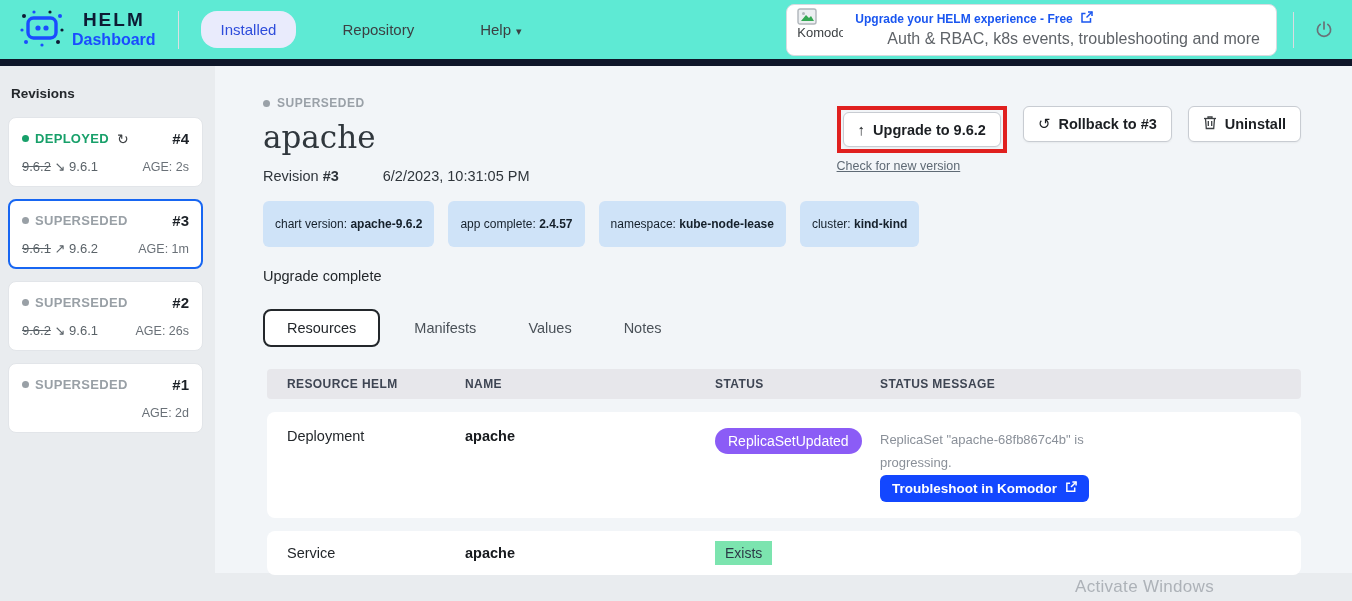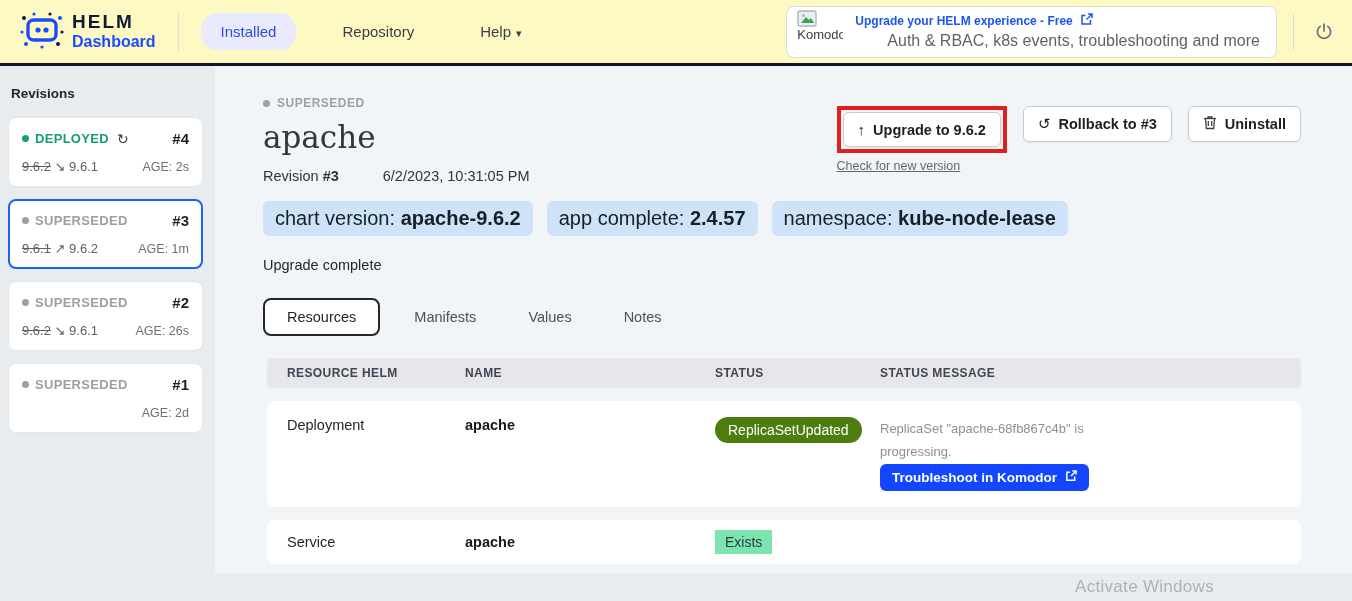--- a/index.html
+++ b/index.html
@@ -1,20 +1,20 @@
 <!DOCTYPE html>
 <html><head>
 <meta charset="utf-8">
 <style>
   * { margin:0; padding:0; box-sizing:border-box; }
   html,body { width:1352px; height:601px; overflow:hidden; }
   body { background:#e9ecef; font-family:"Liberation Sans", sans-serif; color:#23272b; }
 
   
-  .header { height:66px; background:#fef9c3; border-bottom:3px solid #0f172a; display:flex; align-items:center; padding:0 14px 0 20px; }
+  .header { height:66px; background:#5eead4; border-bottom:7px solid #0f172a; display:flex; align-items:center; padding:0 14px 0 20px;text-align:center; }
   .logo { display:flex; align-items:center; gap:8px; cursor:pointer; }
   .logo-title { font-size:19px; font-weight:800; color:#0d1b34; letter-spacing:2px; line-height:1.1; }
   .logo-sub { font-size:16px; font-weight:700; color:#1a4cff; line-height:1.1; }
   .logo-vdiv { width:1px; height:38px; background:#dcdfe3; margin:0 22px; }
   .nav { display:flex; align-items:center; gap:26px; }
   .nav-item { font-size:15px; color:#3c4043; padding:10px 20px; border-radius:16px; cursor:pointer; white-space:nowrap; }
   .nav-item.active { background:#e9ebfc; color:#2d4cdb; }
   .caret { font-size:11px; margin-left:5px; color:#3c4043; }
 
   .banner { margin-left:auto; display:flex; align-items:center; gap:12px; border:1px solid #d8dbe0; border-radius:8px; height:52px; padding:4px 16px 4px 10px; background:#fff; cursor:pointer; }
@@ -52,37 +52,37 @@
   .rev-line { font-size:14.5px; color:#2f353b; display:flex; gap:44px; }
   .rev-line b { font-weight:700; }
 
   .actions { display:flex; gap:16px; align-items:flex-start; margin-top:10px; }
   .btn { background:#fff; border:1px solid #c8ccd2; border-radius:6px; padding:8px 14px; font-size:14.5px; font-weight:700; color:#1c1f23; display:flex; align-items:center; gap:8px; cursor:pointer; box-shadow:0 1px 2px rgba(0,0,0,.05); white-space:nowrap; font-family:inherit; }
   .btn .ic { font-weight:400; font-size:15px; }
   .red-box { border:4px solid #e0201f; padding:2px; }
   .check-link { display:inline-block; margin-top:6px; font-size:12.5px; color:#5f6a75; text-decoration:underline; cursor:pointer; }
 
   .chips { display:flex; gap:14px; margin-top:17px; }
-  .chip { background:#cfe3f8; border-radius:6px; padding:6px 12px; font-size:20px; color:#15202b; white-space:nowrap; }
+  .chip { background:#cfe3f8; border-radius:6px; padding:16px 12px; font-size:12px; color:#15202b; white-space:nowrap; }
   .chip b { font-weight:700; }
 
   .desc { margin-top:21px; font-size:14.5px; color:#23272b; }
 
   .tabs { display:flex; align-items:center; gap:16px; margin-top:25px; }
   .tab { font-size:14.5px; color:#4a5158; padding:9px 18px; cursor:pointer; }
   .tab.active { border:2px solid #23272b; border-radius:8px; background:#fff; color:#23272b; padding:9px 22px; }
 
   .table { width:1034px; margin:22px 0 0 4px; }
   .thead { display:grid; grid-template-columns:178px 250px 165px 1fr; background:#e7e7eb; border-radius:4px; height:30px; align-items:center; padding-left:20px; }
   .th { font-size:12px; font-weight:700; letter-spacing:.4px; color:#3e4553; }
   .trow { display:grid; grid-template-columns:178px 250px 165px 1fr; background:#fff; border-radius:8px; margin-top:13px; padding:16px 0 16px 20px; align-items:start; }
   .trow.compact { padding:10px 0 10px 20px; align-items:center; }
   .cell-type { font-size:14.5px; color:#23272b; }
   .cell-name { font-size:14.5px; font-weight:700; color:#16191d; }
-  .badge-warn { display:inline-block; background:#4d7c0f; color:#fff; font-size:14px; padding:5px 13px; border-radius:14px; }
+  .badge-warn { display:inline-block; background:#8b5cf6; color:#fff; font-size:14px; padding:5px 13px; border-radius:14px; }
   .badge-ok { display:inline-block; background:#7ce4af; color:#2b3a46; font-size:14px; padding:4px 10px; border-radius:0; }
   .msg { font-size:13px; color:#8a9099; max-width:205px; line-height:1.8; }
   .ts-btn { background:#1347ff; border:none; color:#fff; border-radius:6px; padding:6px 12px; font-size:13.5px; font-weight:700; display:inline-flex; align-items:center; gap:8px; cursor:pointer; font-family:inherit; }
 
   .footer { height:28px; display:flex; align-items:center; justify-content:flex-end; padding-right:138px; }
   .watermark { font-size:17px; color:#adb2b8; letter-spacing:.3px; }
   s { text-decoration:line-through; }
 </style>
 </head>
 <body>
@@ -253,20 +253,21 @@
           </span>
           <span>Uninstall</span>
         </button>
       </div>
     </div>
 
     <div class="chips">
       <div class="chip"><span>chart version:</span> <b>apache-9.6.2</b></div>
       <div class="chip"><span>app complete:</span> <b>2.4.57</b></div>
       <div class="chip"><span>namespace:</span> <b>kube-node-lease</b></div>
+      <div class="chip"><span>cluster:</span> <b>kind-kind</b></div>
     </div>
 
     <div class="desc">Upgrade complete</div>
 
     <div class="tabs">
       <div class="tab active">Resources</div>
       <div class="tab">Manifests</div>
       <div class="tab">Values</div>
       <div class="tab">Notes</div>
     </div>

